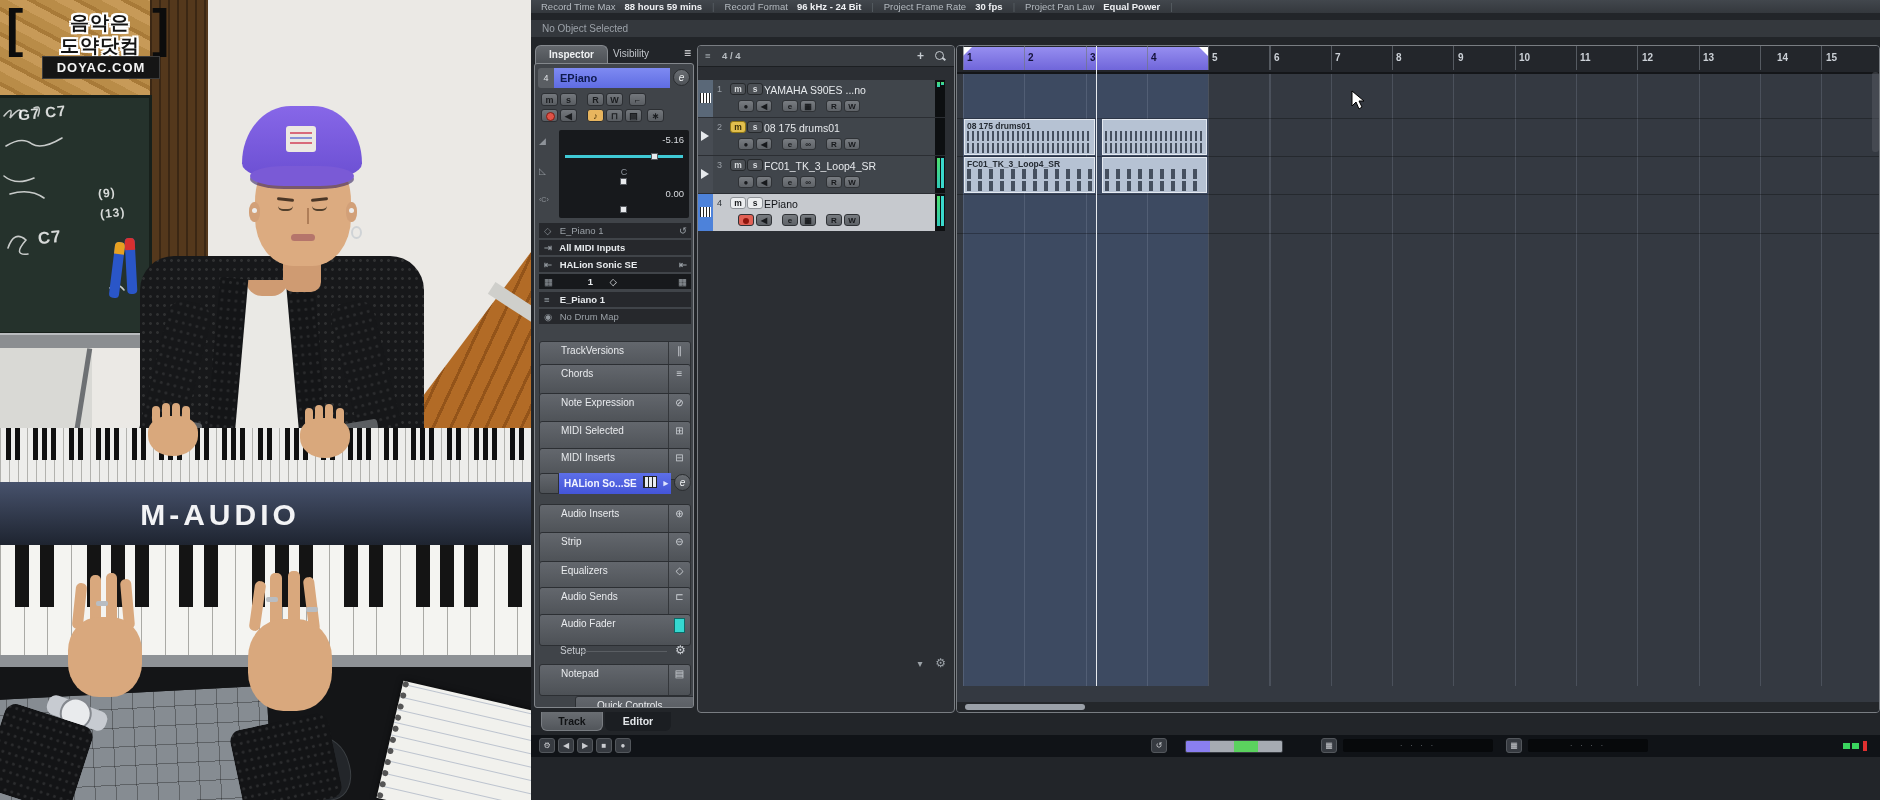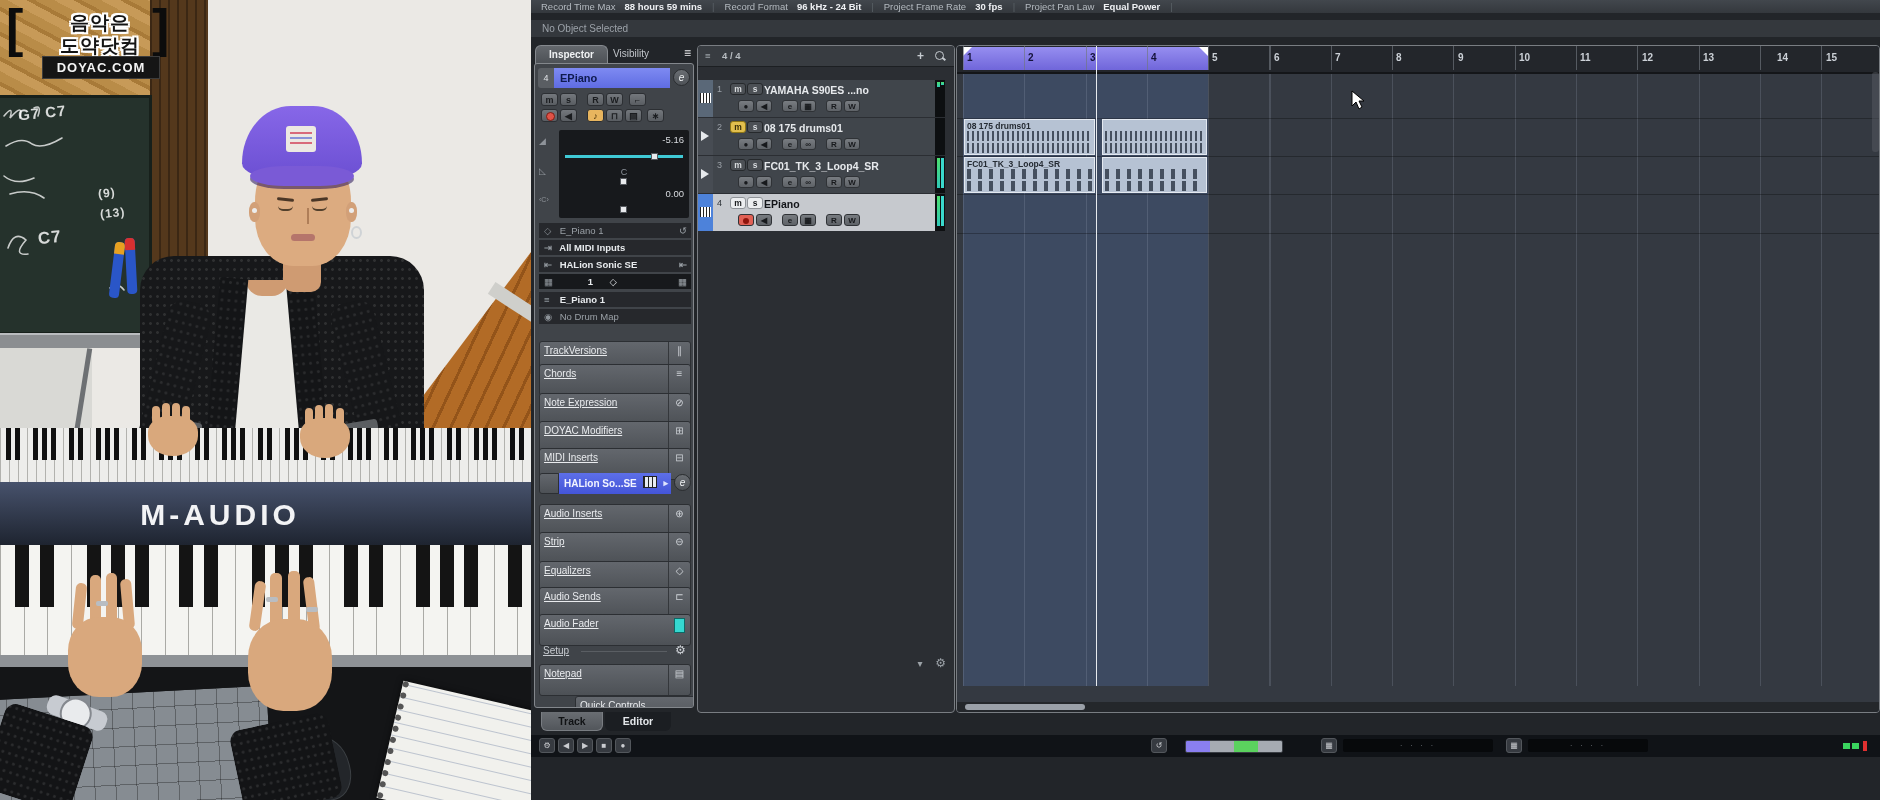--- a/index.html
+++ b/index.html
@@ -139,21 +139,21 @@
   .fline{position:absolute;left:6px;top:25px;width:118px;height:3px;background:#3fc9d5;}
   .fh{position:absolute;width:7px;height:7px;background:#e8eaed;border:1px solid #55595e;box-sizing:border-box;}
   .fc{position:absolute;left:0;top:37px;width:100%;text-align:center;color:#8c929a;font-size:9px;}
   .irow{position:absolute;left:4px;width:152px;height:15px;background:#26282c;color:#9aa0a6;font-size:9.5px;line-height:15px;
     padding-left:5px;box-sizing:border-box;white-space:nowrap;overflow:hidden;}
   .irow .ic{display:inline-block;width:13px;color:#8e949a;}
   .irow.b{color:#e8ebee;font-weight:bold;}
   .irow.dark{background:#17191c;color:#e8ebee;}
   .irow .ric{position:absolute;right:4px;top:0;color:#9aa0a6;}
   .sec{position:absolute;left:4px;width:152px;height:32px;border-radius:3px;background:linear-gradient(#63676d,#4d5156);
-    border:1px solid #2c2f33;box-sizing:border-box;color:#e9ebee;font-size:10px;line-height:17px;padding-left:4px;text-decoration:underline;}
+    border:1px solid #2c2f33;box-sizing:border-box;color:#e9ebee;font-size:10px;line-height:17px;padding-left:21px;}
   .sec .sic{position:absolute;right:0;top:0;width:21px;height:100%;border-left:1px solid #34373b;text-align:center;color:#cdd1d6;font-size:10px;line-height:17px;}
   .sec.plain{background:none;border:none;color:#c6cacf;}
   .sec.plain .line{position:absolute;left:42px;top:9px;width:86px;height:1px;background:#5a5e63;}
   .sec.plain .sic{border:none;font-size:12px;}
   .sec-hal{position:absolute;left:4px;width:152px;height:21px;display:flex;}
   .sec-hal .g{width:20px;background:linear-gradient(#63676d,#4d5156);border:1px solid #2c2f33;border-radius:3px 0 0 3px;box-sizing:border-box;}
   .sec-hal .b{flex:1;background:linear-gradient(#5d6fe8,#4455d8);color:#f2f4ff;font-weight:bold;font-size:10px;line-height:21px;padding-left:5px;position:relative;}
   .sec-hal .b .kb{position:absolute;right:14px;top:3px;width:14px;height:12px;background:#e8ecf2;border:1px solid #222;box-sizing:border-box;
      background-image:repeating-linear-gradient(90deg,#222 0 1px,transparent 1px 4px);}
   .sec-hal .b .ar{position:absolute;right:3px;top:0;color:#dfe4ff;font-size:9px;line-height:21px;}
@@ -178,21 +178,21 @@
   .ticon{position:absolute;left:0;top:0;width:15px;height:37px;text-align:center;}
   .ticon .tri{position:absolute;left:3px;top:13px;width:0;height:0;border-left:8px solid #e6e9ec;border-top:5px solid transparent;border-bottom:5px solid transparent;}
   .piano-ico{position:absolute;left:2px;top:13px;width:11px;height:10px;background:#fff;
     background-image:repeating-linear-gradient(90deg,#222 0 1px,transparent 1px 3px);}
   .tnum{position:absolute;left:19px;top:4px;font-size:9px;color:#9aa0a7;}
   .trow.sel .tnum{color:#2e3338;}
   .ms{position:absolute;top:3px;width:16px;height:12px;border-radius:3px;background:#4c5055;border:1px solid #26292c;
     color:#d8dbde;font-size:8.5px;font-weight:bold;text-align:center;line-height:11px;box-sizing:border-box;}
   .trow.sel .ms{background:#eceef0;color:#1a1c1f;border-color:#8f9398;}
   .ms.on{background:#e2bf4e;color:#3a2f08;border-color:#8f7614;}
-  .tname{position:absolute;left:66px;top:4px;font-size:10.5px;font-weight:bold;color:#e6e9ec;white-space:nowrap;}
+  .tname{position:absolute;left:66px;top:4px;font-size:10.5px;font-weight:normal;color:#e6e9ec;white-space:nowrap;}
   .trow.sel .tname{color:#121418;}
   .tb{position:absolute;top:20px;width:16px;height:12px;border-radius:3px;background:linear-gradient(#787c81,#5e6267);
     border:1px solid #2f3236;color:#17191c;font-size:8px;font-weight:bold;text-align:center;line-height:11px;box-sizing:border-box;}
   .tb.rec{background:#e06055;}
   .tb.rec:before{content:"";position:absolute;left:4px;top:2.5px;width:6px;height:6px;border-radius:50%;background:#8f140c;}
   .meterc{position:absolute;right:0;width:10px;height:37px;background:#0d0f11;}
   .mbar{position:absolute;width:3px;background:linear-gradient(180deg,#4ce06e,#2fc8b8);}
   .tp-foot{position:absolute;right:8px;bottom:42px;color:#9ba1a7;font-size:10px;}
   .tp-foot .g{margin-left:10px;font-size:12px;}
 
@@ -442,21 +442,21 @@
       <div class="sec" style="top:277px;">
         <span>TrackVersions</span>
         <span class="sic">∥</span></div>
       <div class="sec" style="top:300px;">
         <span>Chords</span>
         <span class="sic">≡</span></div>
       <div class="sec" style="top:329px;">
         <span>Note Expression</span>
         <span class="sic">⊘</span></div>
       <div class="sec" style="top:357px;">
-        <span>DOYAC Modifiers</span>
+        <span>MIDI Selected</span>
         <span class="sic">⊞</span></div>
       <div class="sec" style="top:384px;">
         <span>MIDI Inserts</span>
         <span class="sic">⊟</span></div>
       <div class="sec-hal" style="top:409px;">
         <span class="g"></span>
         <span class="b"><span>HALion So...SE</span>
           <span class="kb"></span>
           <span class="ar">▸</span></span>
         <span class="ebtn">e</span>

